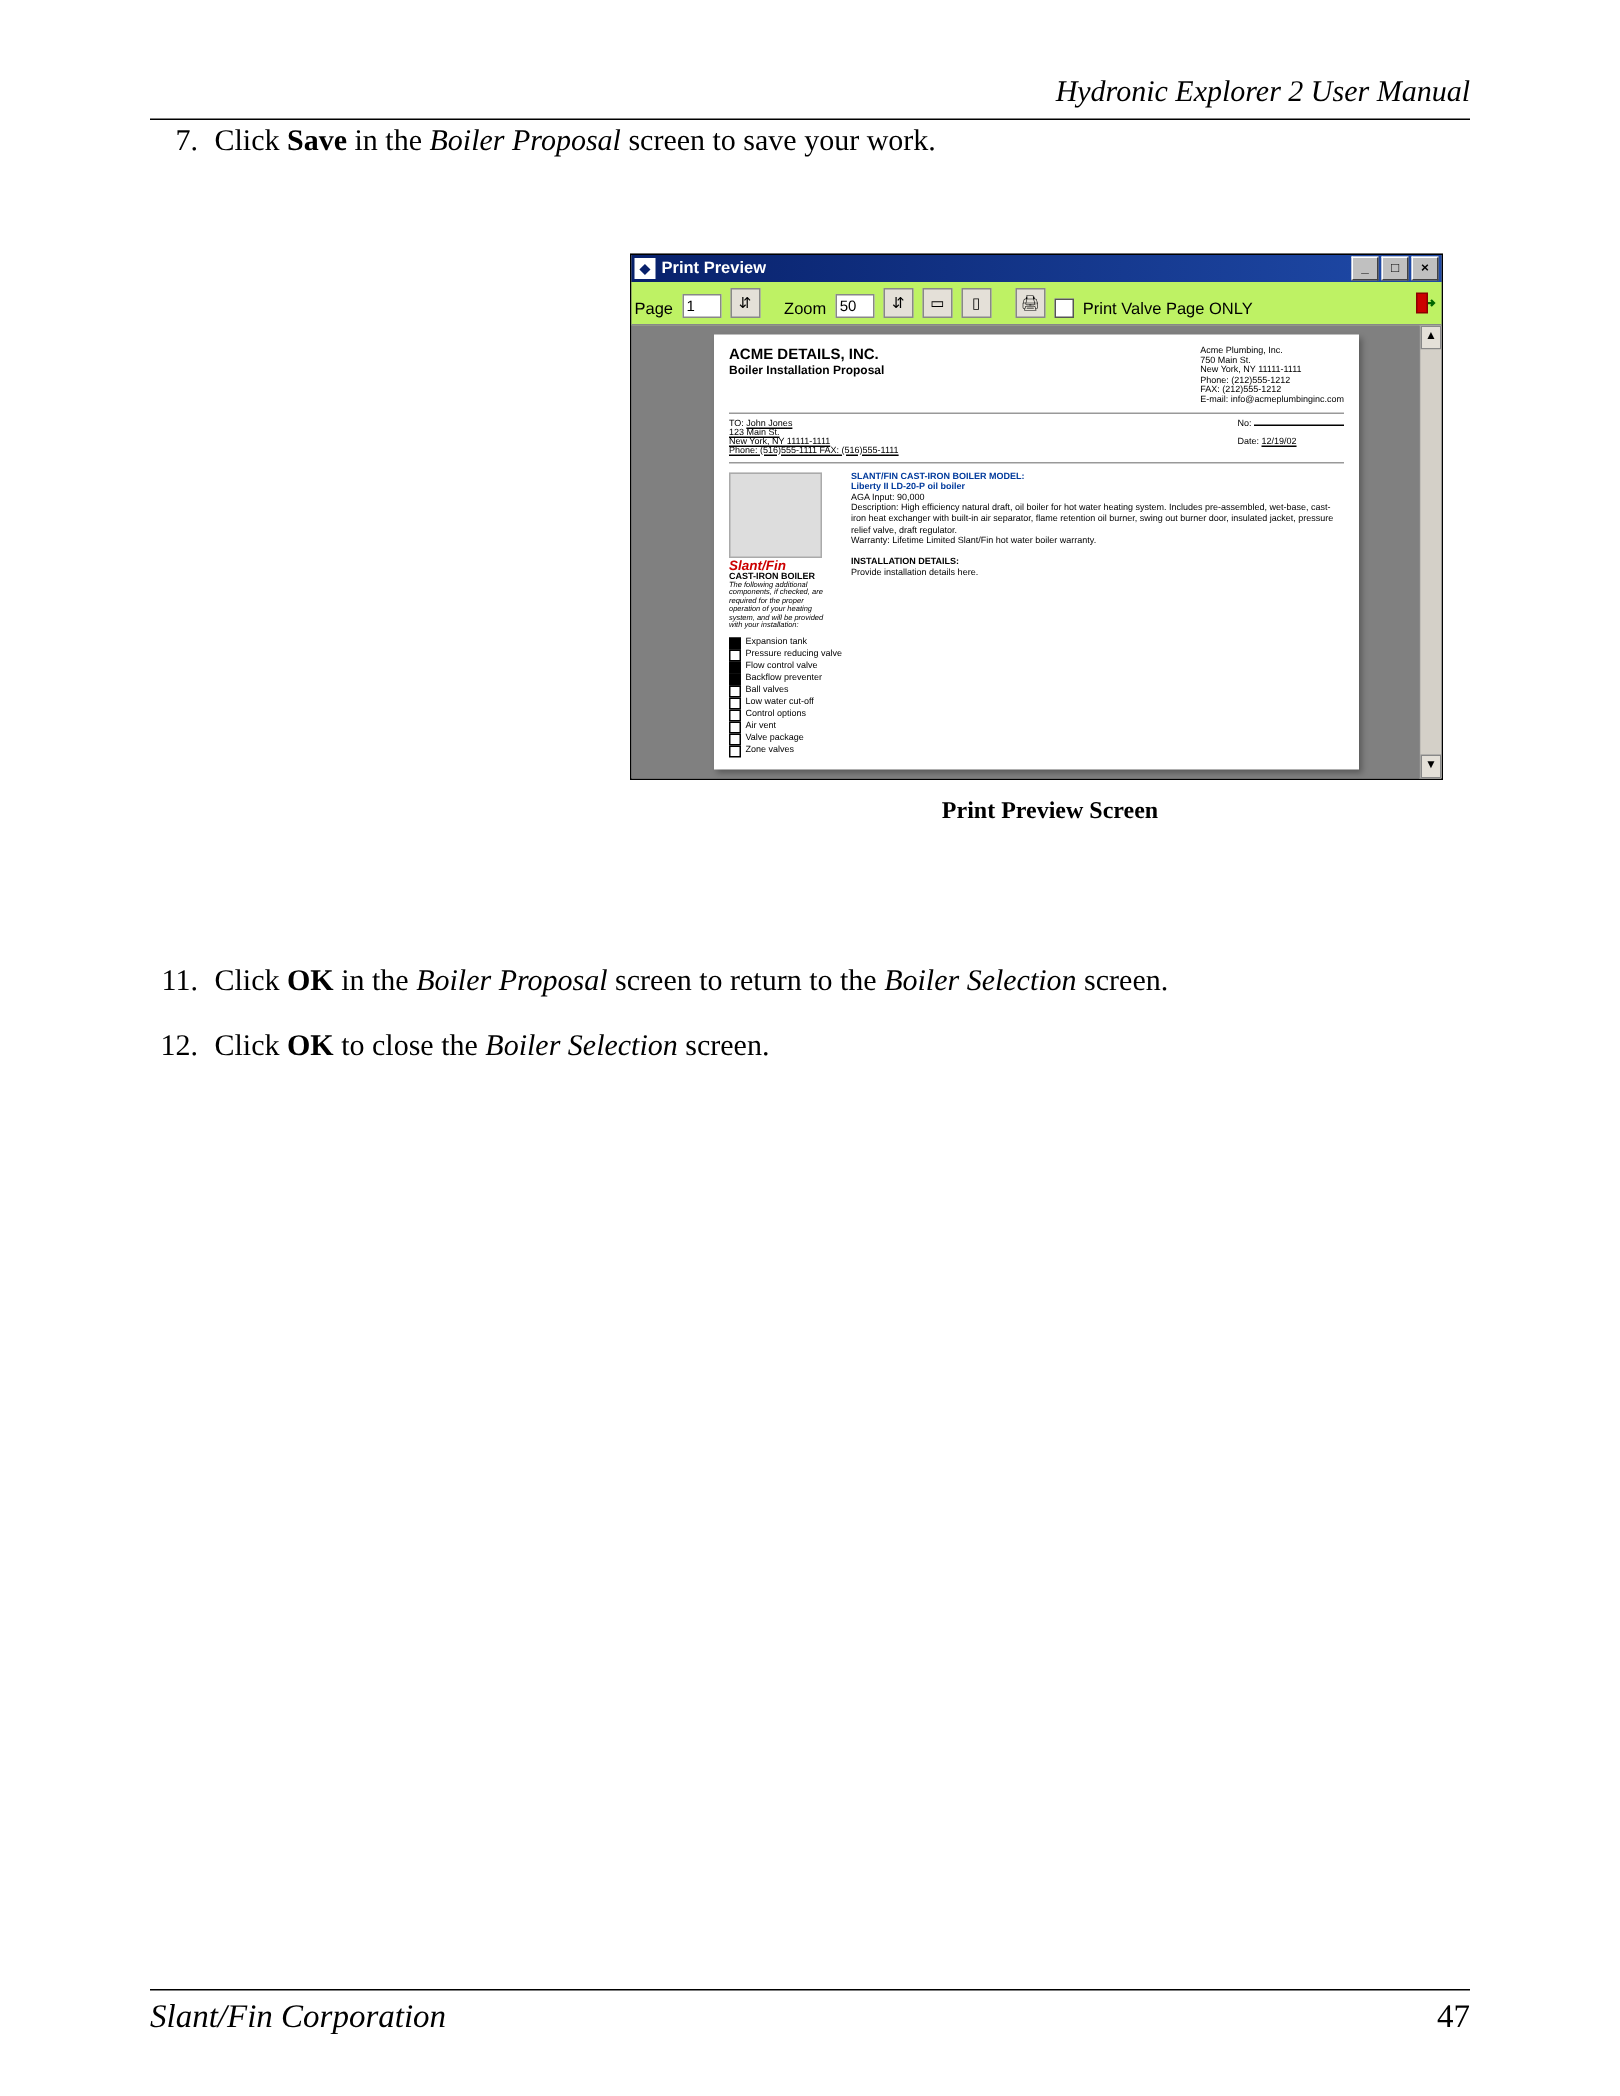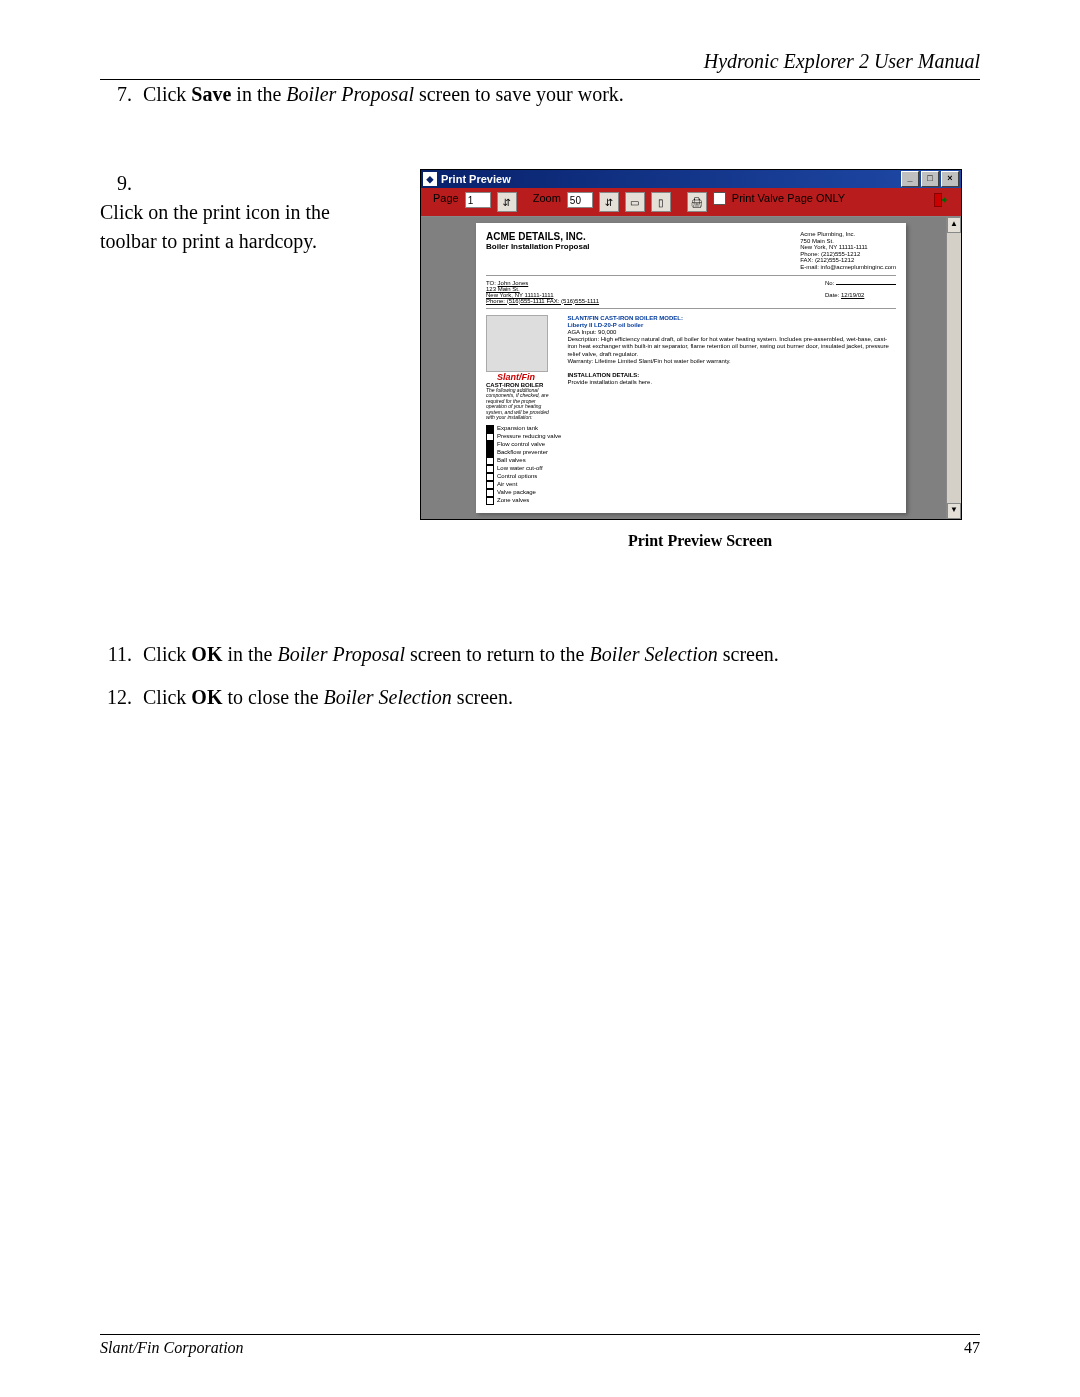--- a/index.html
+++ b/index.html
@@ -100,24 +100,24 @@
     border: 1px solid #fff;
     border-right-color: #404040;
     border-bottom-color: #404040;
     margin-left: 2px;
     text-align: center;
     line-height: 12px;
     font-size: 9px;
     color: #000;
   }
   .toolbar {
-    background: #b91c1c;
-    display: flex;
-    align-items: flex-start;
-    padding: 4px 12px;
+    background: #bef264;
+    display: flex;
+    align-items: flex-end;
+    padding: 4px 2px;
     gap: 6px;
     border-bottom: 1px solid #888;
   }
   .toolbar label { font-size: 11px; }
   .toolbar input[type=text] {
     width: 20px;
     height: 14px;
     font-size: 10px;
     border: 1px solid #888;
     padding: 0 2px;
@@ -201,21 +201,20 @@
   .sheet-body .prod-img {
     width: 60px; height: 55px;
     background: #ddd;
     border: 1px solid #aaa;
   }
   .brand {
     color: #c00;
     font-weight: bold;
     font-style: italic;
     font-size: 9px;
-    margin-left: 11px;
   }
   .cast-label {
     font-size: 6px;
     font-weight: bold;
   }
   .sheet-body .desc {
     flex: 1;
     font-size: 6px;
     line-height: 1.2;
   }
@@ -269,45 +268,41 @@
   .bottom-steps .step-body { width: 760px; }
 
   .footer {
     position: absolute;
     bottom: 40px;
     left: 100px;
     right: 100px;
     border-top: 1px solid #000;
     display: flex;
     justify-content: space-between;
-    font-size: 16px;
+    font-size: 22px;
     padding-top: 4px;
   }
   .footer .corp { font-style: italic; }
 </style>
 </head>
 <body>
 
 <div class="page">
   <div class="header-right">Hydronic Explorer 2 User Manual</div>
 
   <div class="step">
     <span class="step-num">7.</span>
     <span class="step-body" style="width:760px">
       <span>Click </span><span class="bold">Save</span><span> in the </span><span class="ital">Boiler Proposal</span><span> screen to save your work.</span>
     </span>
   </div>
 
 
   <div class="row-two">
     <div class="left-col">
-      <div class="step">
-        <span class="step-num">9.</span>
-        <span class="step-body">Click on the print icon in the toolbar to print a hardcopy.</span>
-      </div>
     </div>
 
     <div class="screenshot-wrap">
       <div class="app-window">
         <div class="titlebar">
           <span class="ticon">◆</span>
           <span>Print Preview</span>
           <span class="spacer"></span>
           <span class="winbtn">_</span>
           <span class="winbtn">□</span>

